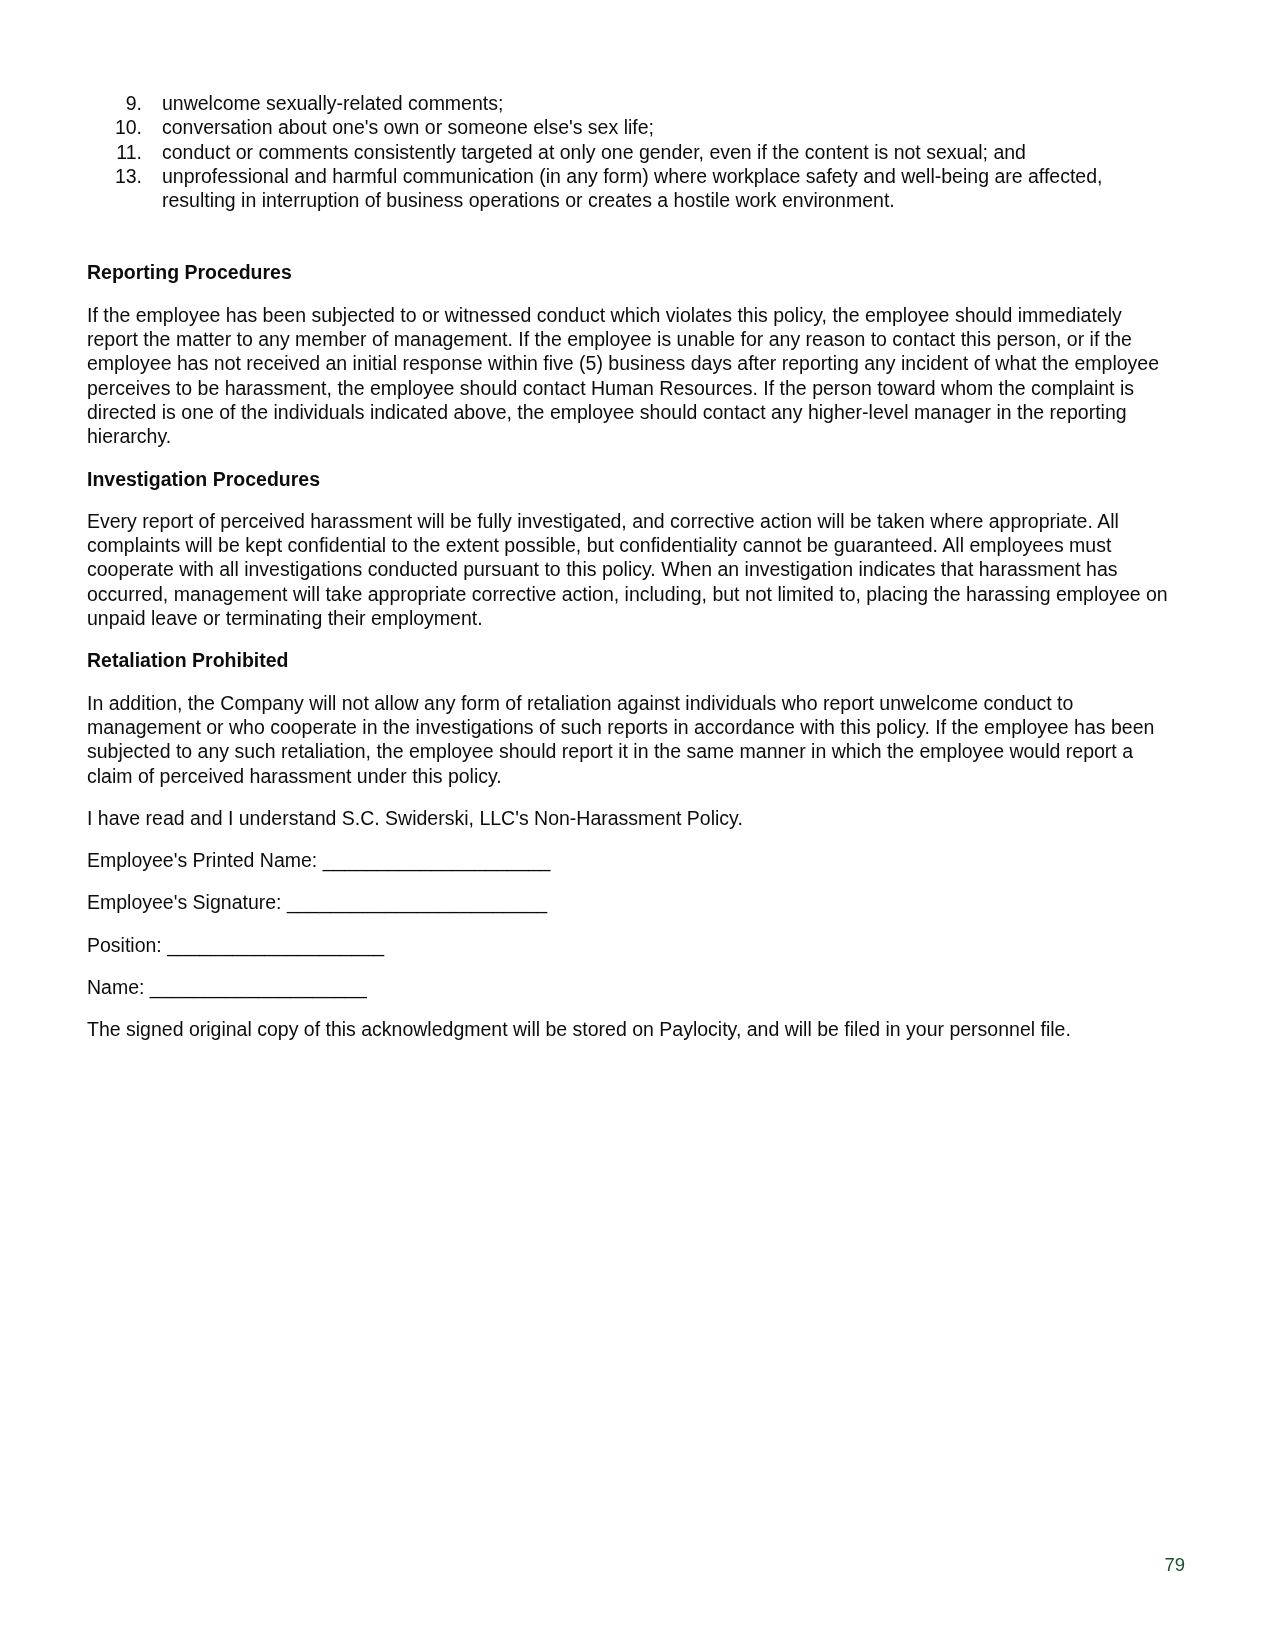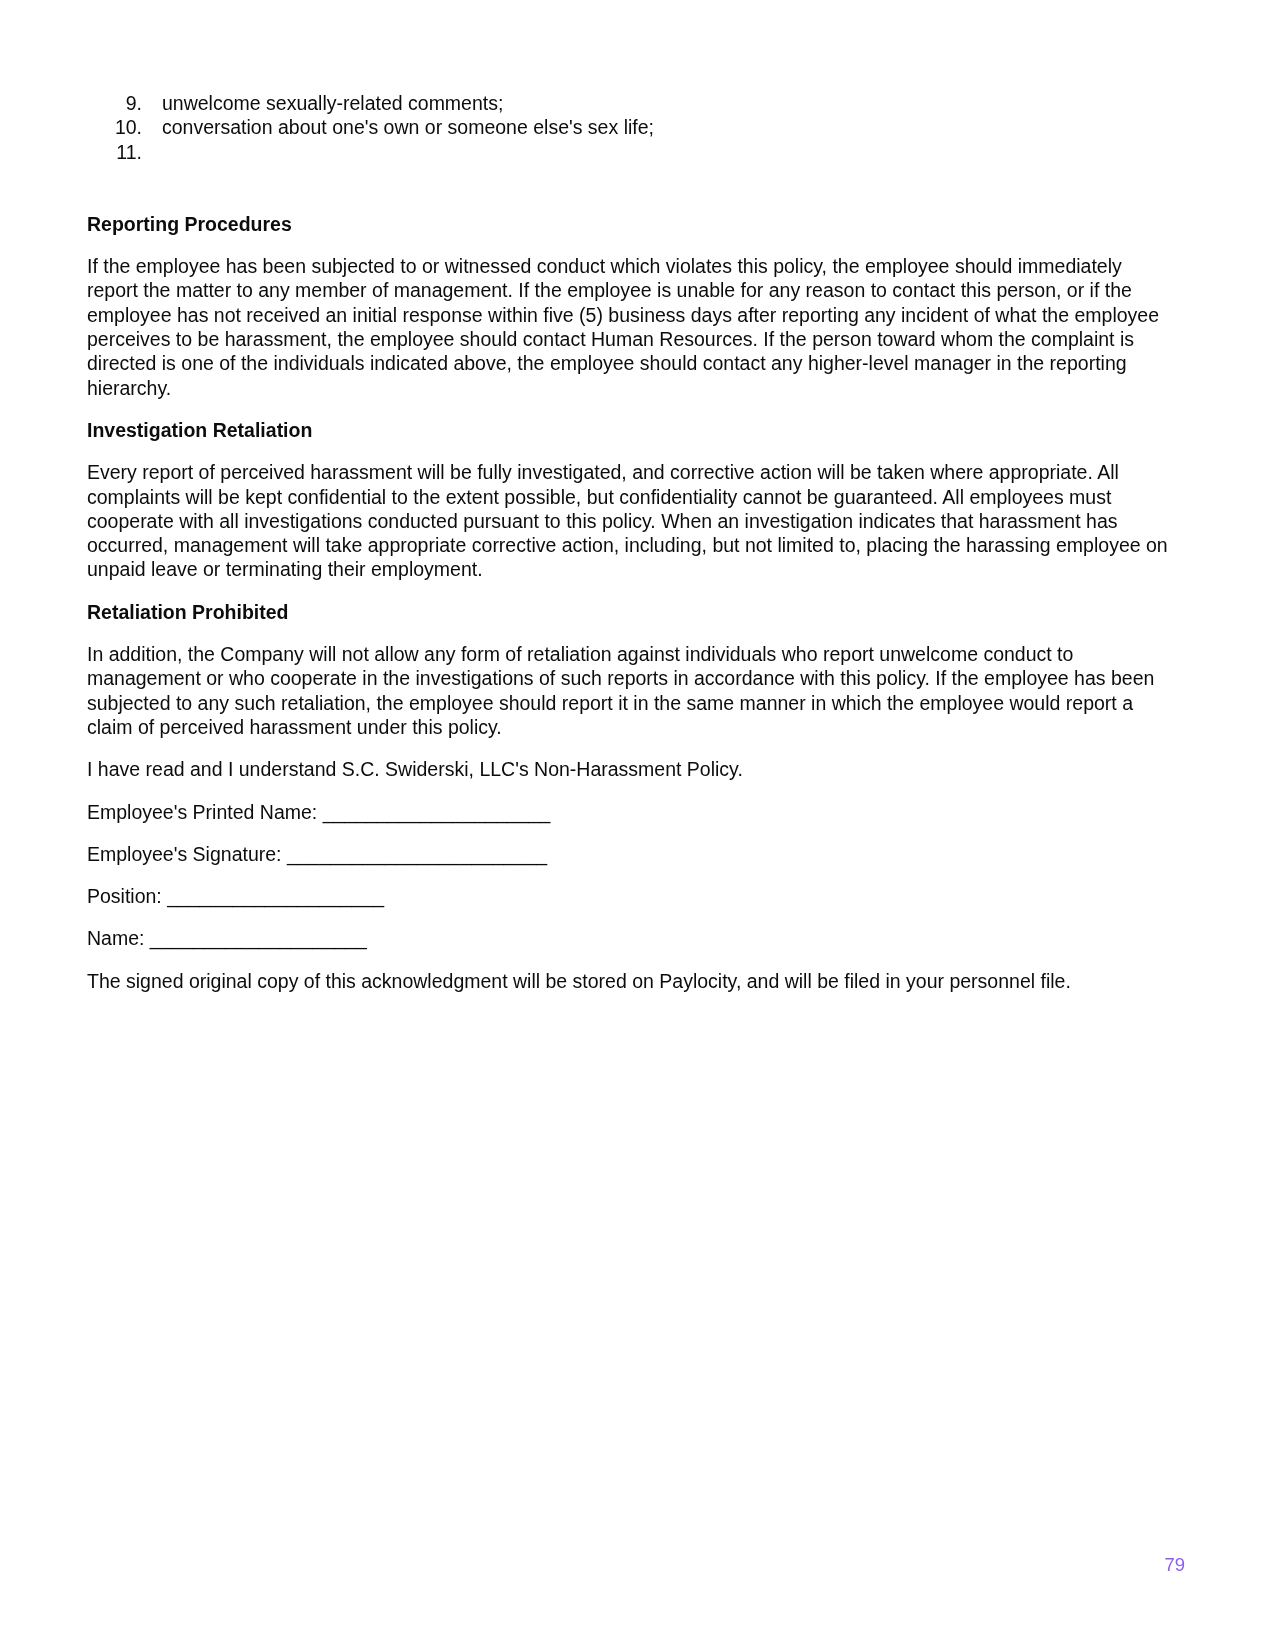--- a/index.html
+++ b/index.html
@@ -53,47 +53,52 @@
     white-space: pre;
   }
   .blank {
     letter-spacing: 0;
   }
   .page-number {
     position: absolute;
     top: 1553px;
     right: 90px;
     font-size: 18.5px;
-    color: #8b5cf6;
+    color: #14532d;
   }
 </style>
 </head>
 <body>
 
 <div class="page">
   <div class="content">
 
     <div class="numbered-list">
       <div class="list-row">
         <span class="list-num">9.</span>
         <span class="list-text">unwelcome sexually-related comments;</span>
       </div>
       <div class="list-row">
         <span class="list-num">10.</span>
         <span class="list-text">conversation about one's own or someone else's sex life;</span>
       </div>
       <div class="list-row">
         <span class="list-num">11.</span>
+        <span class="list-text">conduct or comments consistently targeted at only one gender, even if the content is not sexual; and</span>
+      </div>
+      <div class="list-row">
+        <span class="list-num">13.</span>
+        <span class="list-text">unprofessional and harmful communication (in any form) where workplace safety and well-being are affected, resulting in interruption of business operations or creates a hostile work environment.</span>
       </div>
     </div>
 
     <h2 class="heading first">Reporting Procedures</h2>
     <p class="para">If the employee has been subjected to or witnessed conduct which violates this policy, the employee should immediately report the matter to any member of management. If the employee is unable for any reason to contact this person, or if the employee has not received an initial response within five (5) business days after reporting any incident of what the employee perceives to be harassment, the employee should contact Human Resources. If the person toward whom the complaint is directed is one of the individuals indicated above, the employee should contact any higher-level manager in the reporting hierarchy.</p>
 
-    <h2 class="heading">Investigation Retaliation</h2>
+    <h2 class="heading">Investigation Procedures</h2>
     <p class="para">Every report of perceived harassment will be fully investigated, and corrective action will be taken where appropriate. All complaints will be kept confidential to the extent possible, but confidentiality cannot be guaranteed. All employees must cooperate with all investigations conducted pursuant to this policy. When an investigation indicates that harassment has occurred, management will take appropriate corrective action, including, but not limited to, placing the harassing employee on unpaid leave or terminating their employment.</p>
 
     <h2 class="heading">Retaliation Prohibited</h2>
     <p class="para">In addition, the Company will not allow any form of retaliation against individuals who report unwelcome conduct to management or who cooperate in the investigations of such reports in accordance with this policy. If the employee has been subjected to any such retaliation, the employee should report it in the same manner in which the employee would report a claim of perceived harassment under this policy.</p>
 
 
     <p class="para">I have read and I understand S.C. Swiderski, LLC's Non-Harassment Policy.</p>
 
     <div class="form-line"><span>Employee's Printed Name:</span> <span class="blank">_____________________</span></div>
 

